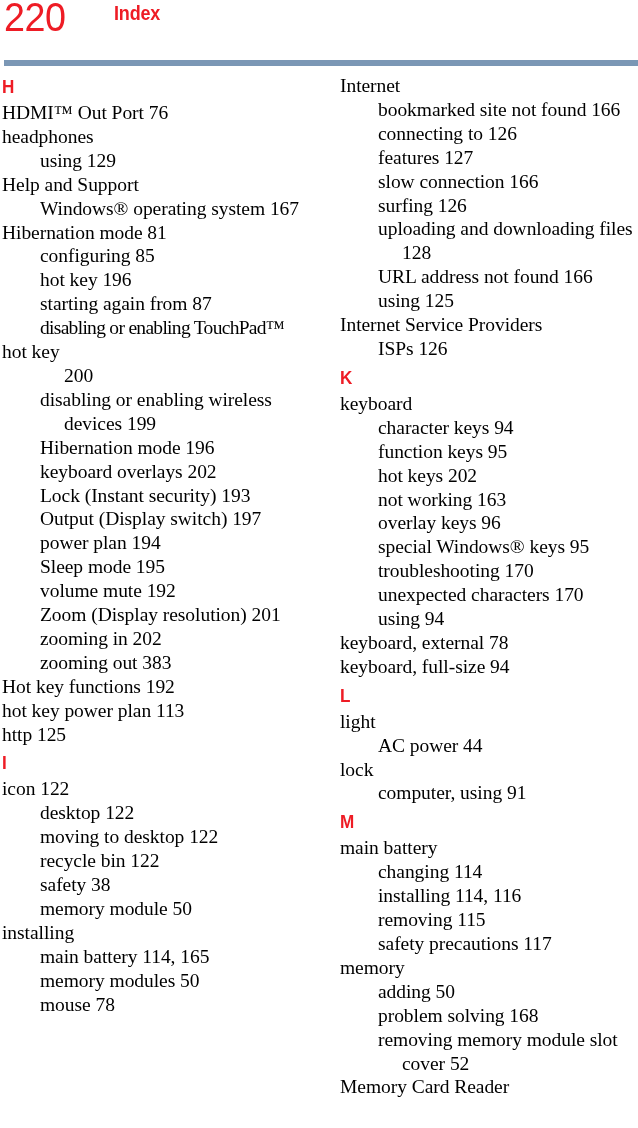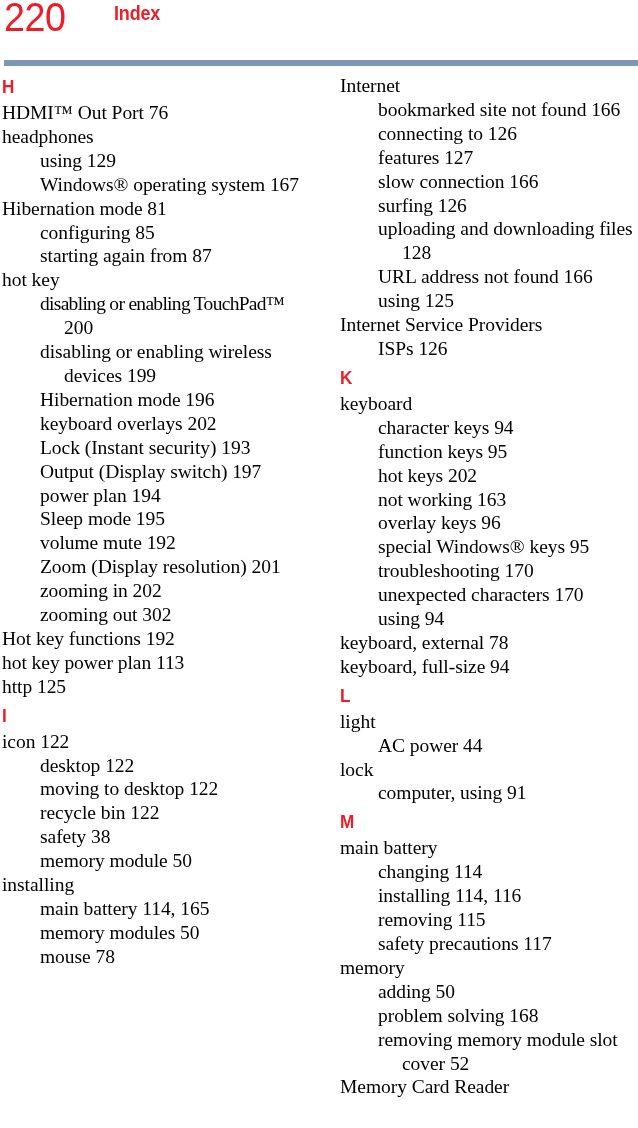--- a/index.html
+++ b/index.html
@@ -112,39 +112,41 @@
   <div class="running-head">Index</div>
   <div class="header-rule"></div>
 </div>
 
 <div id="index-body">
     <div class="column left">
       <div class="letter-heading first">H</div>
       <div class="entry lvl0">HDMI™ Out Port 76</div>
       <div class="entry lvl0">headphones</div>
       <div class="entry lvl1">using 129</div>
+      <div class="entry lvl0">Help and Support</div>
       <div class="entry lvl1">Windows® operating system 167</div>
       <div class="entry lvl0">Hibernation mode 81</div>
       <div class="entry lvl1">configuring 85</div>
+      <div class="entry lvl1">hot key 196</div>
       <div class="entry lvl1">starting again from 87</div>
+      <div class="entry lvl1 tight">disabling or enabling TouchPad™</div>
       <div class="entry lvl0">hot key</div>
-      <div class="entry lvl1 tight">disabling or enabling TouchPad™</div>
       <div class="entry lvl2">200</div>
       <div class="entry lvl1">disabling or enabling wireless</div>
       <div class="entry lvl2">devices 199</div>
       <div class="entry lvl1">Hibernation mode 196</div>
       <div class="entry lvl1">keyboard overlays 202</div>
       <div class="entry lvl1">Lock (Instant security) 193</div>
       <div class="entry lvl1">Output (Display switch) 197</div>
       <div class="entry lvl1">power plan 194</div>
       <div class="entry lvl1">Sleep mode 195</div>
       <div class="entry lvl1">volume mute 192</div>
       <div class="entry lvl1">Zoom (Display resolution) 201</div>
       <div class="entry lvl1">zooming in 202</div>
-      <div class="entry lvl1">zooming out 302</div>
+      <div class="entry lvl1">zooming out 383</div>
       <div class="entry lvl0">Hot key functions 192</div>
       <div class="entry lvl0">hot key power plan 113</div>
       <div class="entry lvl0">http 125</div>
       <div class="letter-heading">I</div>
       <div class="entry lvl0">icon 122</div>
       <div class="entry lvl1">desktop 122</div>
       <div class="entry lvl1">moving to desktop 122</div>
       <div class="entry lvl1">recycle bin 122</div>
       <div class="entry lvl1">safety 38</div>
       <div class="entry lvl1">memory module 50</div>

